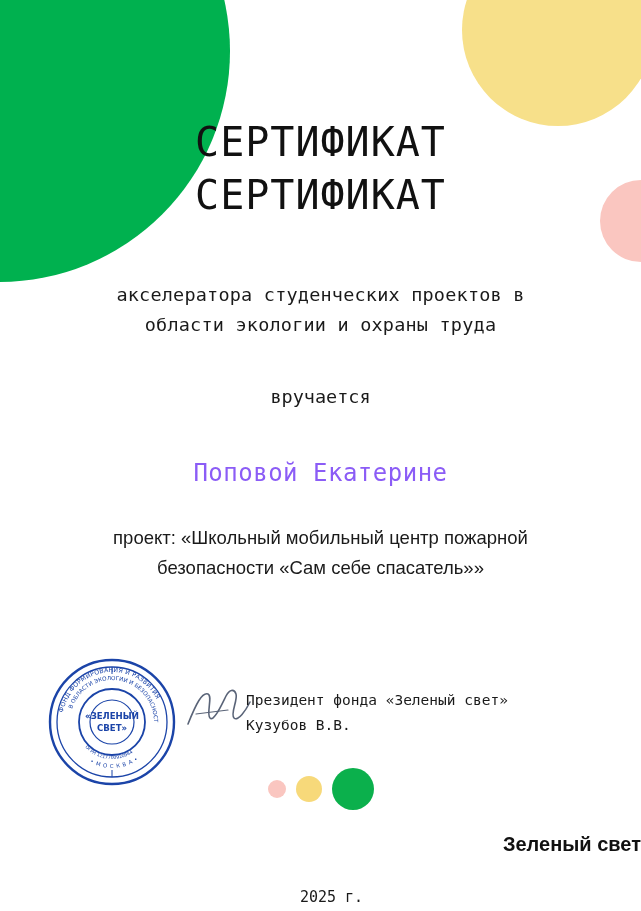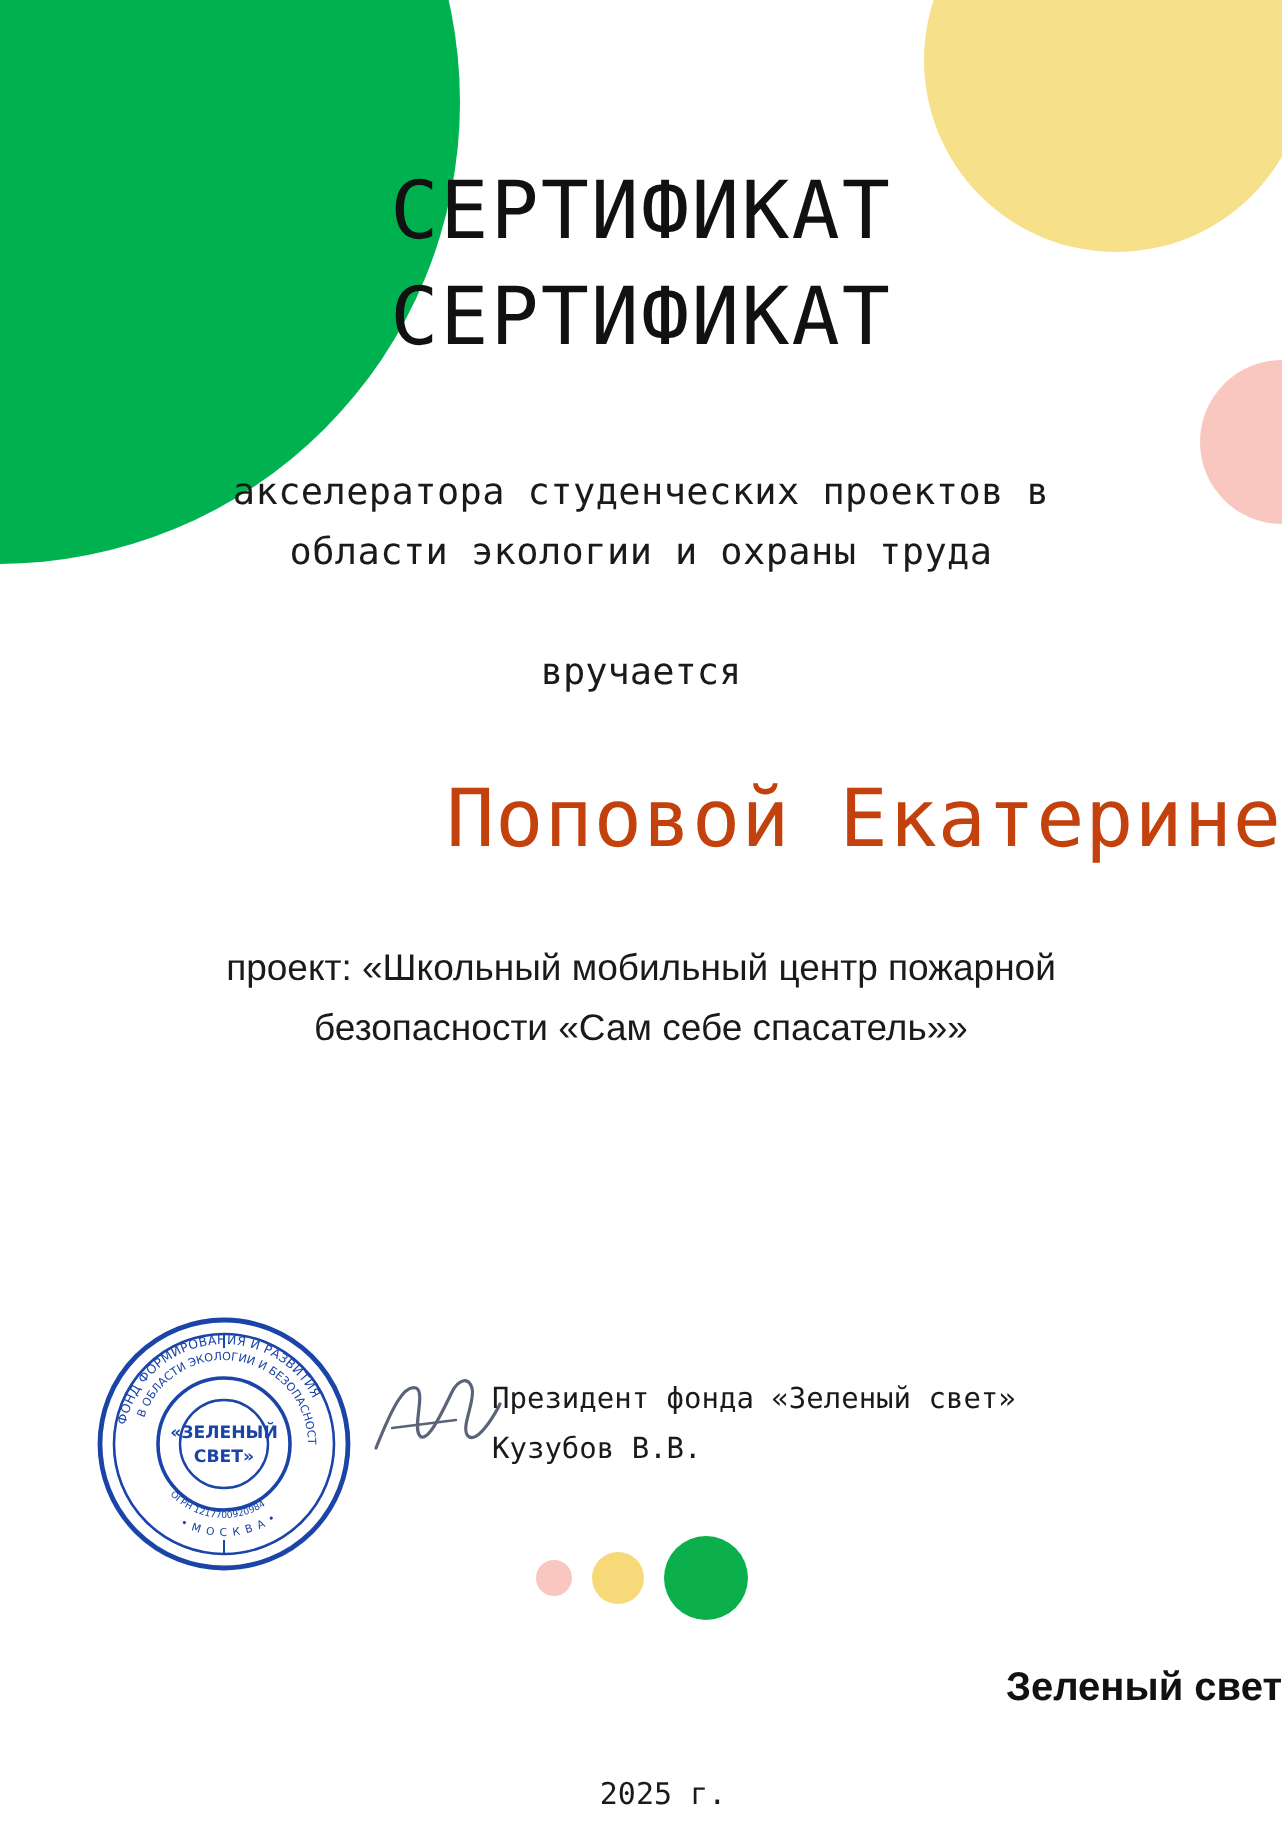--- a/index.html
+++ b/index.html
@@ -79,48 +79,47 @@
     width: 641px;
     text-align: center;
   }
   .title {
     font-family: "DejaVu Sans Mono", monospace;
     font-size: 40px;
     letter-spacing: 1px;
     color: #111111;
     line-height: 1.32;
     margin: 0;
-    padding-top: 80px;
+    padding-top: 116px;
     font-weight: 400;
   }
   .subtitle {
     font-family: "DejaVu Sans Mono", monospace;
     font-size: 18.5px;
     color: #1a1a1a;
     line-height: 1.62;
-    margin: 4px auto;
+    margin: 16px auto;
     padding-top: 42px;
     width: 430px;
     letter-spacing: 0.2px;
   }
   .awarded-to-label {
     font-family: "DejaVu Sans Mono", monospace;
     font-size: 18.5px;
     color: #1a1a1a;
-    margin: 0;
+    margin: 12px;
     padding-top: 30px;
   }
   .recipient {
     font-family: "DejaVu Sans Mono", monospace;
-    font-size: 40px;
-    color: #c2410c;
+    font-size: 24px;
+    color: #8b5cf6;
     margin: 0;
     padding-top: 40px;
     letter-spacing: 0.5px;
-    text-align: right;
   }
   .project {
     font-family: Liberation Sans, sans-serif;
     font-size: 18.5px;
     color: #1a1a1a;
     line-height: 1.62;
     margin: 0 auto;
     padding-top: 36px;
     width: 500px;
   }

